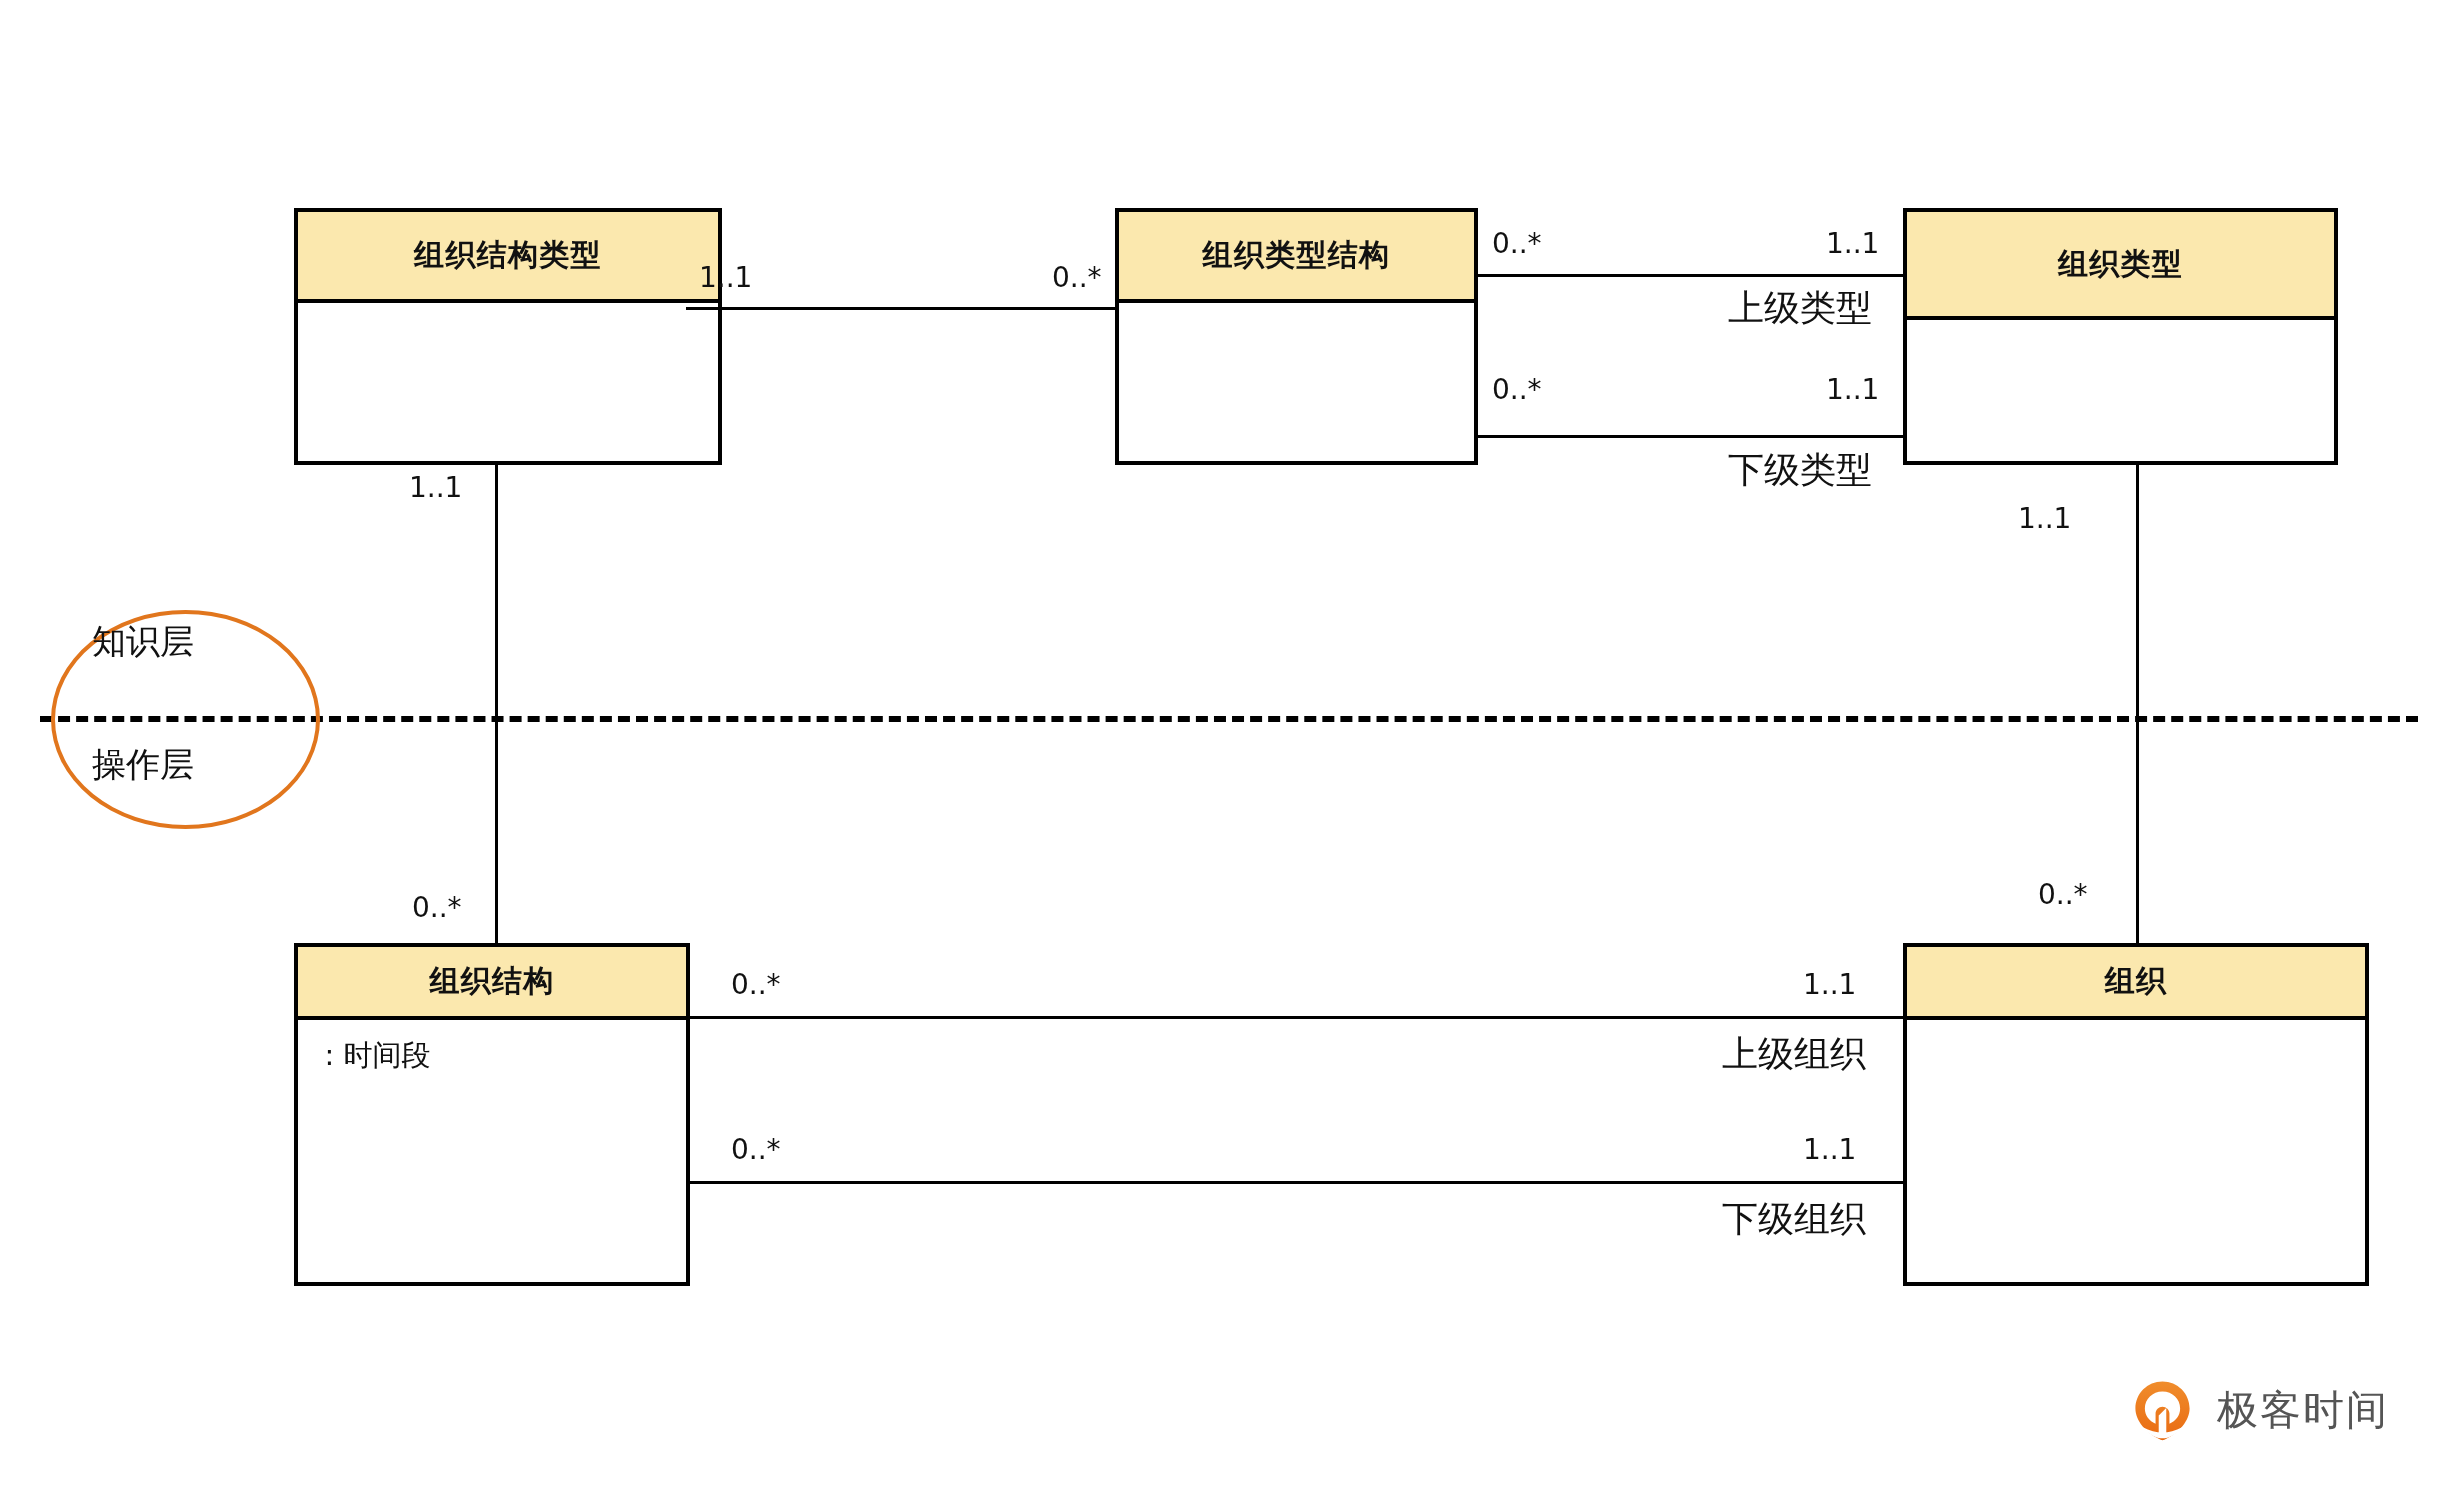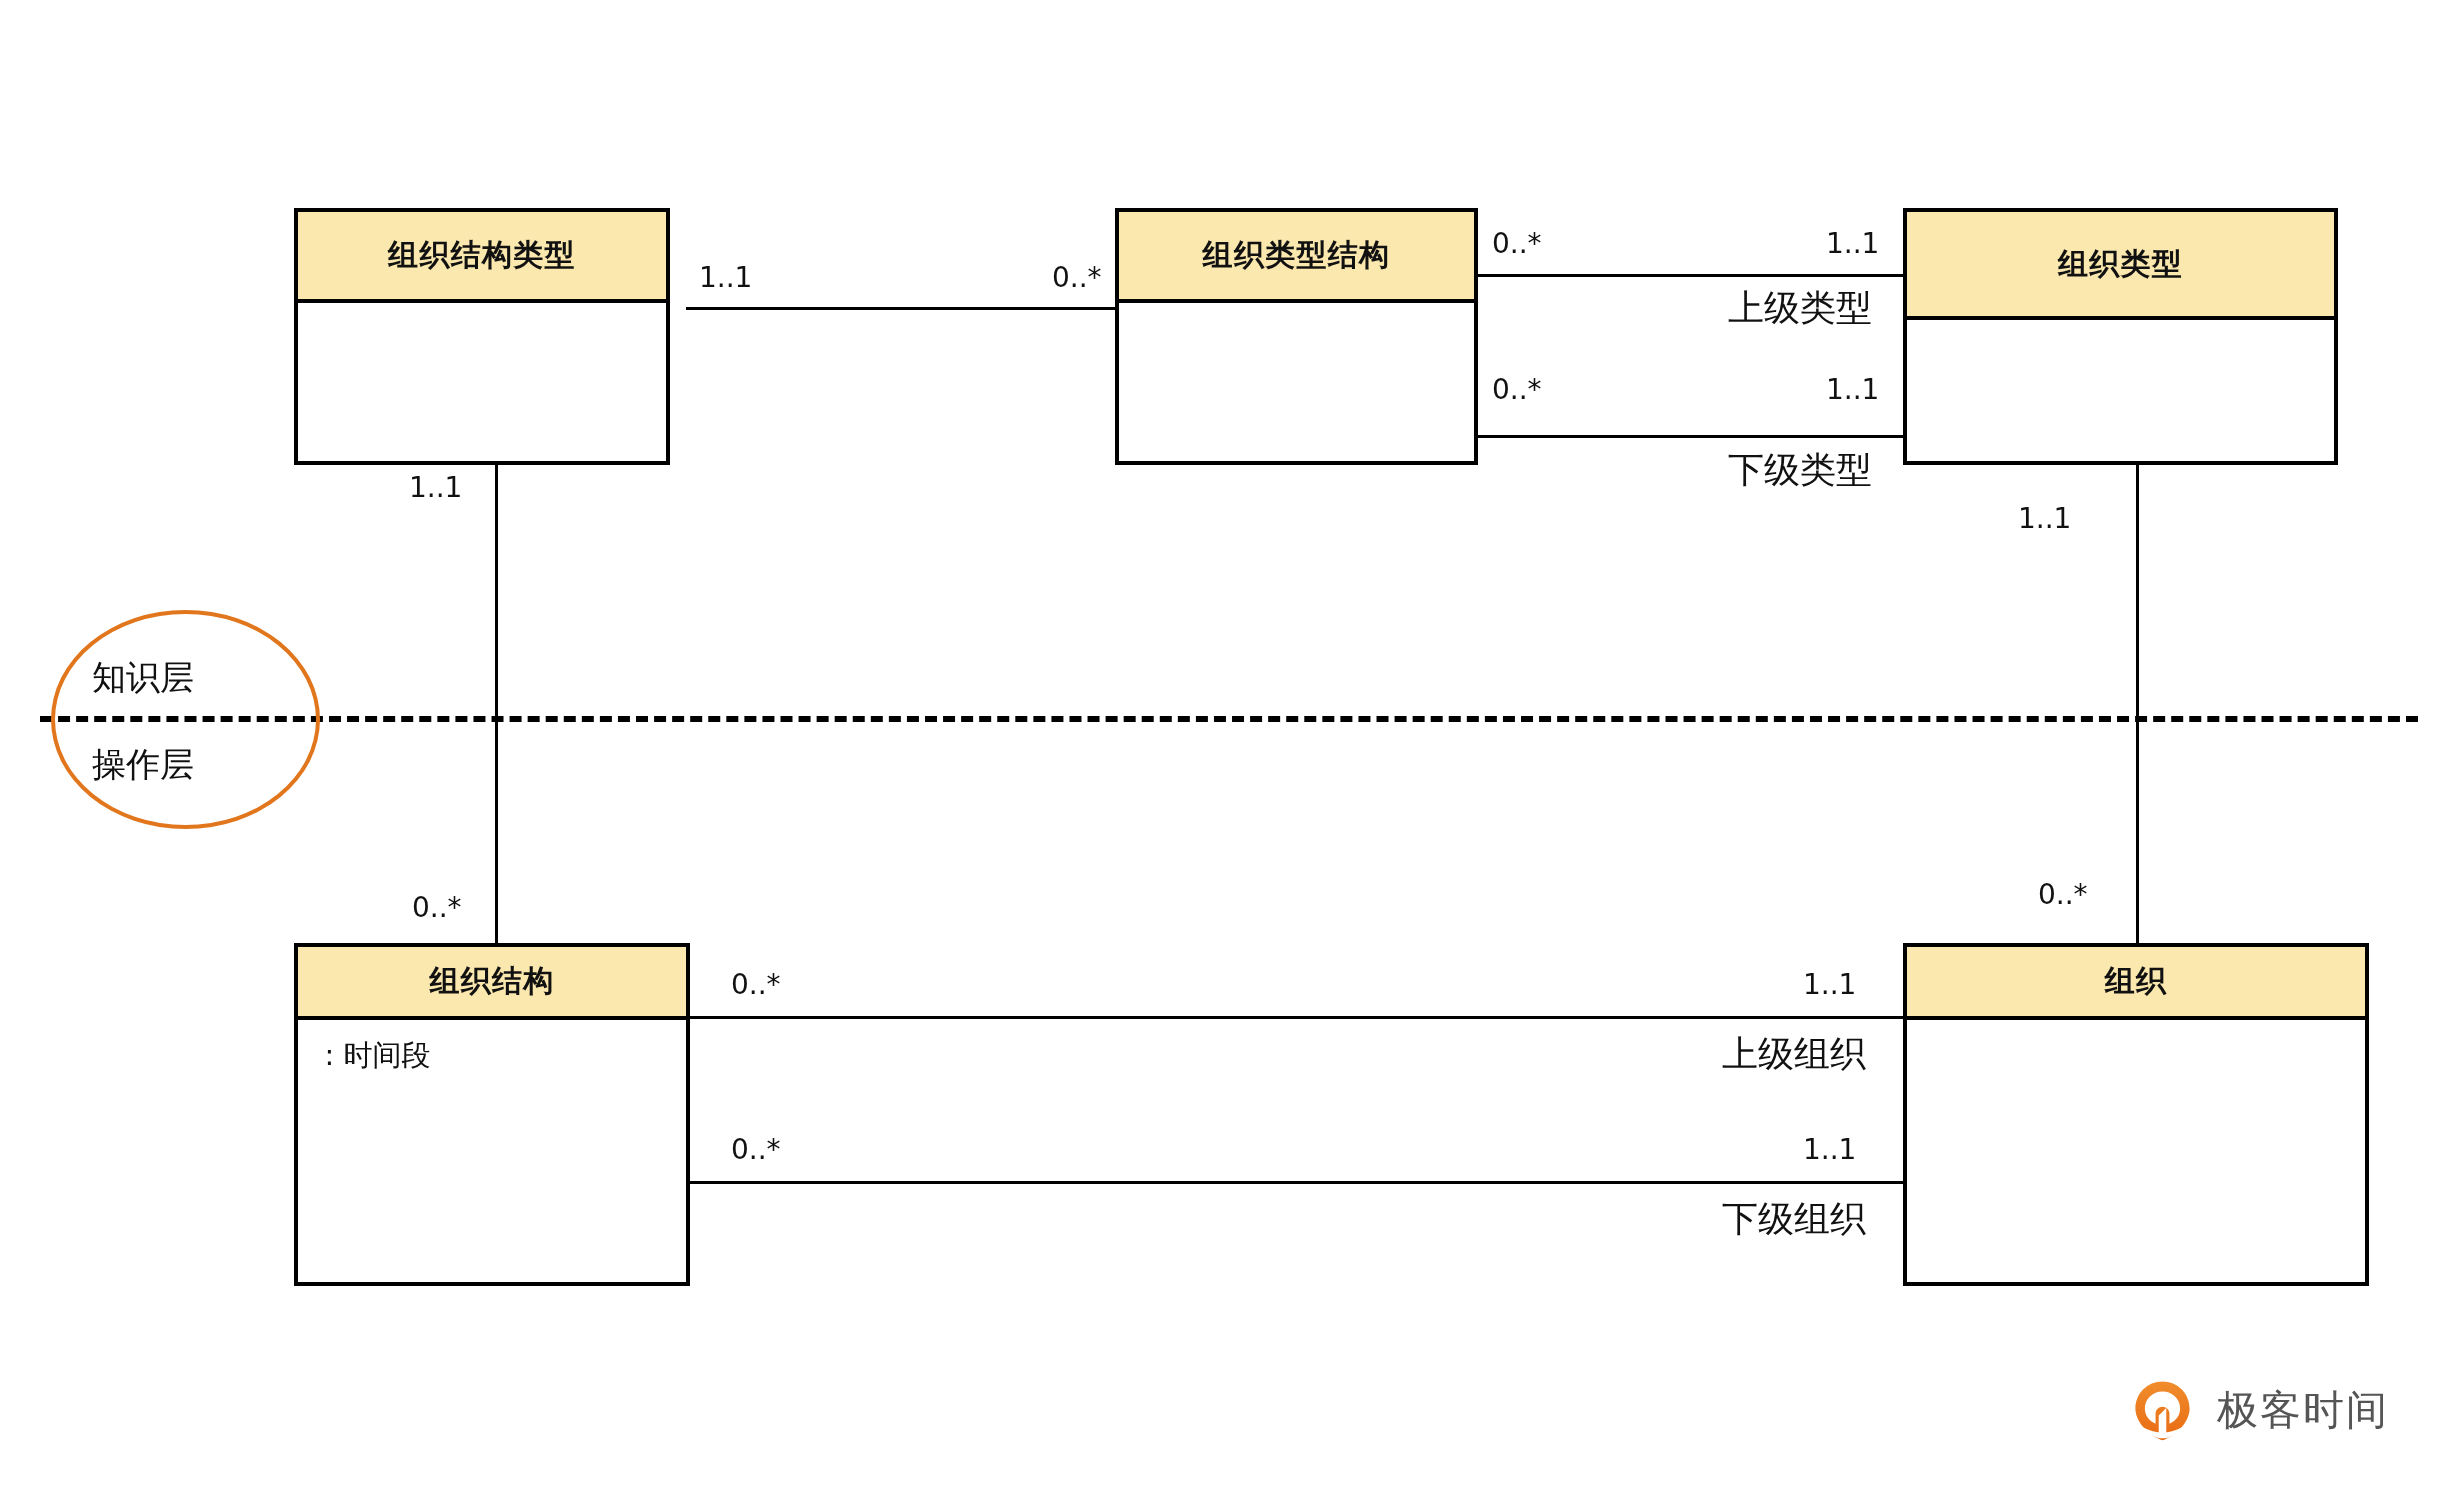--- a/index.html
+++ b/index.html
@@ -112,21 +112,21 @@
     color: #555555;
     letter-spacing: 2px;
     white-space: nowrap;
   }
 </style>
 </head>
 <body>
 
 <div id="canvas">
 
-  <div class="uml-class" style="left:294px; top:208px; width:376px; height:257px;">
+  <div class="uml-class" style="left:294px; top:208px; width:428px; height:257px;">
     <div class="uml-header" style="height:91px;">
       <span>组织结构类型</span>
     </div>
     <div class="uml-body" style="height:158px;"></div>
   </div>
 
   <div class="uml-class" style="left:1115px; top:208px; width:363px; height:257px;">
     <div class="uml-header" style="height:91px;">
       <span>组织类型结构</span>
     </div>
@@ -184,21 +184,21 @@
   <div class="role" style="left:1722px; top:1036px;">上级组织</div>
 
   <div class="line-h" style="left:686px; top:1181px; width:1220px;"></div>
   <div class="mult" style="left:731px; top:1136px;">0..*</div>
   <div class="mult" style="left:1803px; top:1136px;">1..1</div>
   <div class="role" style="left:1722px; top:1201px;">下级组织</div>
 
   <div class="divider" style="left:40px; top:716px; width:2378px;"></div>
 
   <div class="layer-ellipse" style="left:51px; top:610px; width:261px; height:211px;"></div>
-  <div class="layer-label" style="left:92px; top:660px;">知识层</div>
+  <div class="layer-label" style="left:92px; top:624px;">知识层</div>
   <div class="layer-label" style="left:92px; top:747px;">操作层</div>
 
   <div class="logo" style="left:2131px; top:1379px;">
     <div class="logo-mark">
       <svg viewBox="0 0 100 100" width="63" height="63" aria-hidden="true">
         <defs>
           <linearGradient id="gtg" x1="0" y1="0" x2="0" y2="1">
             <stop offset="0%" stop-color="#f08d2c"></stop>
             <stop offset="100%" stop-color="#e96a12"></stop>
           </linearGradient>

